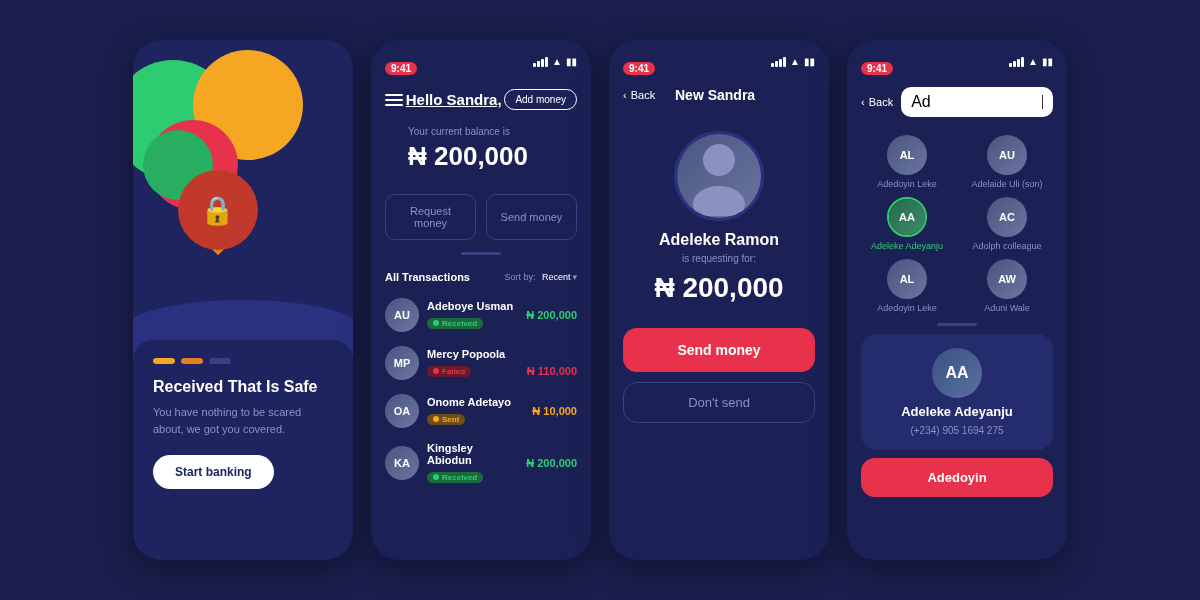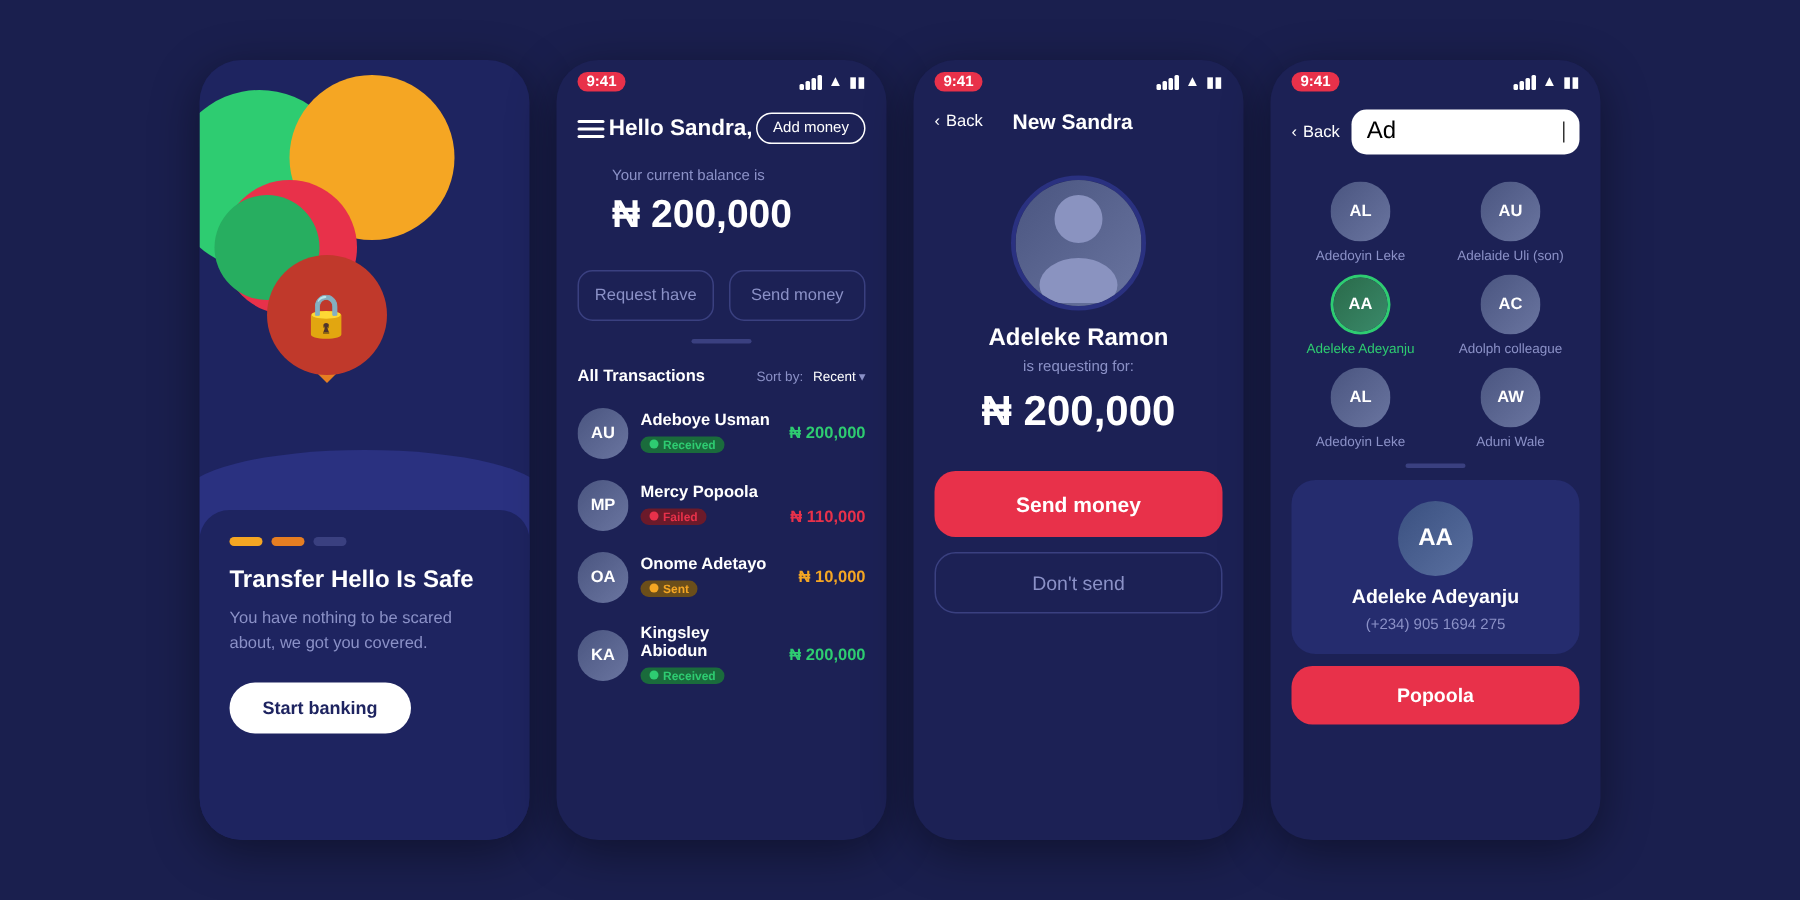--- a/index.html
+++ b/index.html
@@ -42,20 +42,21 @@
       font-size: 11px;
       color: #fff;
     }
     .status-time {
       background: #e8314a;
       border-radius: 8px;
       padding: 1px 6px;
       font-size: 10px;
       font-weight: 700;
       color: #fff;
+      margin-top: 14px;
     }
     .status-icons { display: flex; gap: 4px; align-items: center; }
     .signal-bars { display: flex; gap: 1px; align-items: flex-end; }
     .signal-bar { background: #fff; width: 3px; border-radius: 1px; }
 
     
     .screen-1 .bg-art {
       position: absolute;
       top: 0; left: 0; right: 0;
       height: 340px;
@@ -144,21 +145,21 @@
 
     
     .screen-2 .header {
       display: flex;
       justify-content: space-between;
       align-items: center;
       padding: 10px 14px 6px;
     }
     .hamburger { display: flex; flex-direction: column; gap: 3px; cursor: pointer; }
     .ham-line { width: 18px; height: 2px; background: #fff; border-radius: 2px; }
-    .hello-text { font-size: 15px; font-weight: 700; color: #fff; }
+    .hello-text { font-size: 15px; font-weight: 700; color: #fff; text-decoration: underline; }
     .add-money-btn {
       background: transparent;
       border: 1.5px solid #fff;
       color: #fff;
       border-radius: 14px;
       padding: 4px 10px;
       font-size: 10px;
       cursor: pointer;
     }
     .balance-section { padding: 10px 14px; margin-left: 23px; }
@@ -406,21 +407,21 @@
         <span class="lock-icon-svg">🔒</span>
       </div>
       <div class="wavy-blue"></div>
     </div>
     <div class="bottom-card">
       <div class="dots-row">
         <div class="dot dot-yellow"></div>
         <div class="dot dot-orange"></div>
         <div class="dot dot-gray"></div>
       </div>
-      <div class="title">Transfer Hello Is Safe</div>
+      <div class="title">Received That Is Safe</div>
       <div class="subtitle">You have nothing to be scared about, we got you covered.</div>
       <button class="start-btn">Start banking</button>
     </div>
   </div>
 
   <div class="screen screen-2">
     <div class="status-bar">
       <span class="status-time">9:41</span>
       <div class="status-icons">
         <div class="signal-bars">
@@ -440,21 +441,21 @@
         <div class="ham-line"></div>
       </div>
       <span class="hello-text">Hello Sandra,</span>
       <button class="add-money-btn">Add money</button>
     </div>
     <div class="balance-section">
       <div class="balance-label">Your current balance is</div>
       <div class="balance-amount">₦ 200,000</div>
     </div>
     <div class="action-btns">
-      <button class="action-btn">Request have</button>
+      <button class="action-btn">Request money</button>
       <button class="action-btn">Send money</button>
     </div>
     <div class="divider-line"></div>
     <div class="transactions-header">
       <span class="trans-title">All Transactions</span>
       <span class="sort-by">
         <span class="sort-label">Sort by:</span>&nbsp;
         <span class="sort-val">Recent</span>
         <span>▾</span>
       </span>
@@ -605,16 +606,16 @@
       </div>
     </div>
     <div class="divider-line" style="margin-bottom:8px;"></div>
     <div class="selected-contact-card">
       <div class="selected-avatar">
         <div class="face-placeholder-sm" style="font-size:16px;background:linear-gradient(135deg,#3a5080,#5a70a0);">AA</div>
       </div>
       <span class="selected-name">Adeleke Adeyanju</span>
       <span class="selected-phone">(+234) 905 1694 275</span>
     </div>
-    <button class="continue-btn">Popoola</button>
+    <button class="continue-btn">Adedoyin</button>
   </div>
 
 </div>
 
 </body></html>

